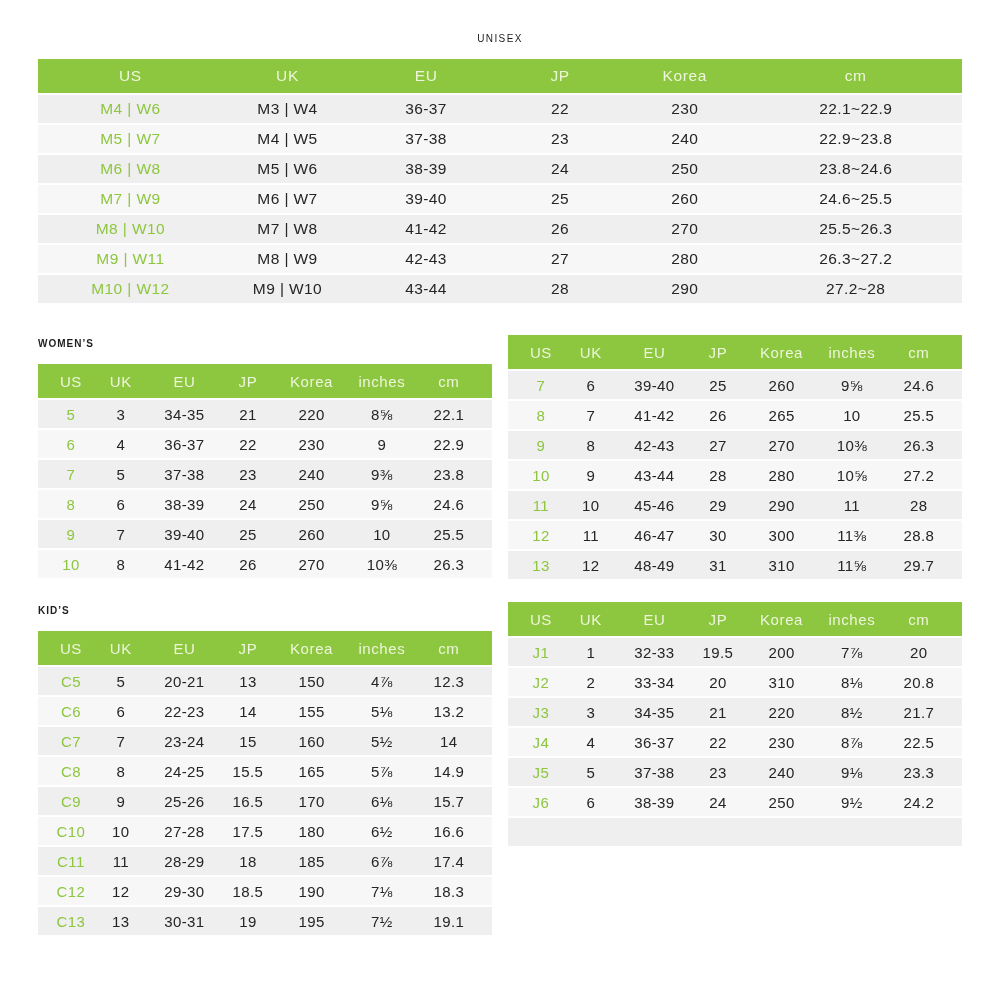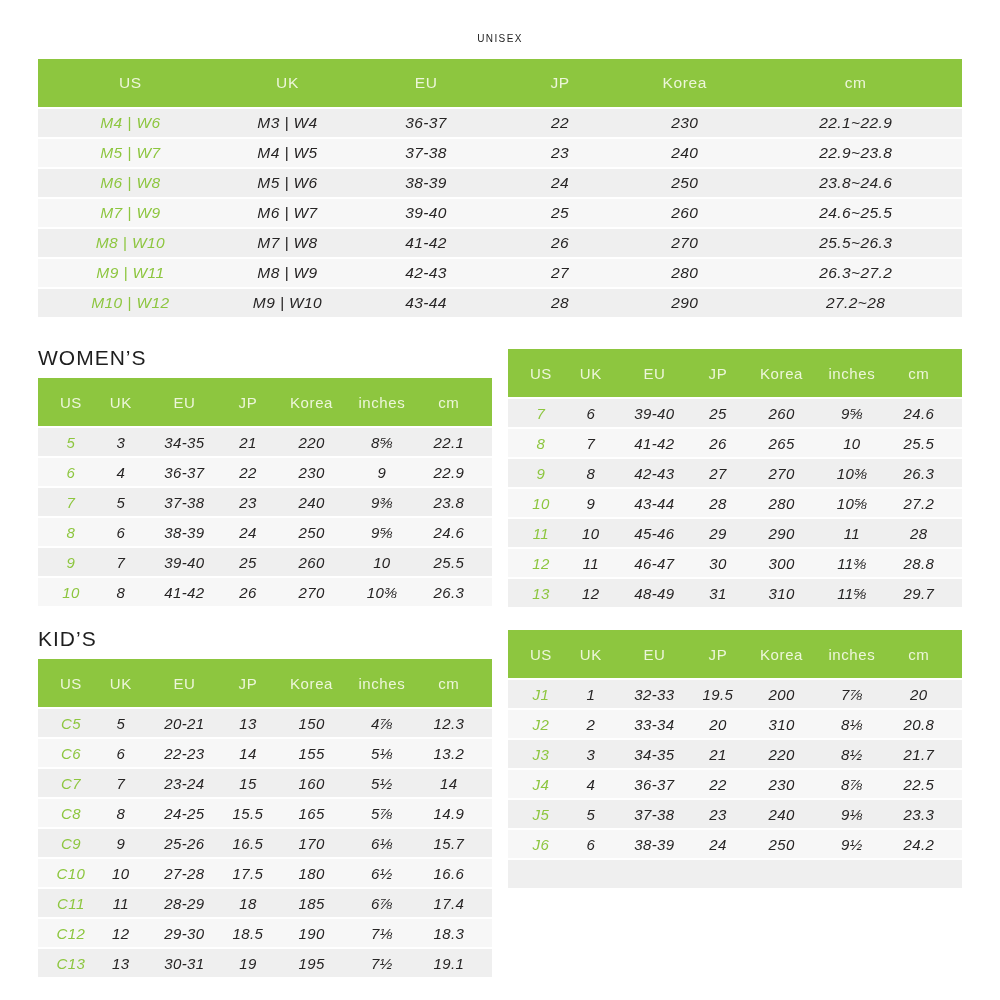--- a/index.html
+++ b/index.html
@@ -19,34 +19,34 @@
     color:var(--cell-text);
     overflow:hidden;
   }
   .page{padding:30px 38px 0 38px;}
   .main-title{
     text-align:center;font-size:10px;line-height:17px;
     letter-spacing:1.4px;color:var(--label-text);
     margin-bottom:12px;font-weight:500;
   }
   .section-label{
-    font-size:21px;line-height:17px;letter-spacing:1px;
-    color:var(--label-text);margin-bottom:12px;font-weight:400;
+    font-size:10px;line-height:17px;letter-spacing:1px;
+    color:var(--label-text);margin-bottom:12px;font-weight:700;
   }
   .table{width:100%;}
   .thead{
-    display:flex;align-items:center;height:48px;
+    display:flex;align-items:center;height:34px;
     background:var(--green);
   }
   .th{
     color:var(--header-text);font-size:15px;letter-spacing:.6px;
     text-align:center;white-space:nowrap;
   }
   .tr{
-    display:flex;align-items:center;height:28px;margin-top:2px;font-style:italic;
+    display:flex;align-items:center;height:28px;margin-top:2px;
   }
   .tr.odd{background:var(--row-odd);}
   .tr.even{background:var(--row-even);}
   .td{
     font-size:15px;letter-spacing:.4px;text-align:center;
     white-space:nowrap;color:var(--cell-text);
   }
   .td:first-child{color:var(--green-text);}
 
   

